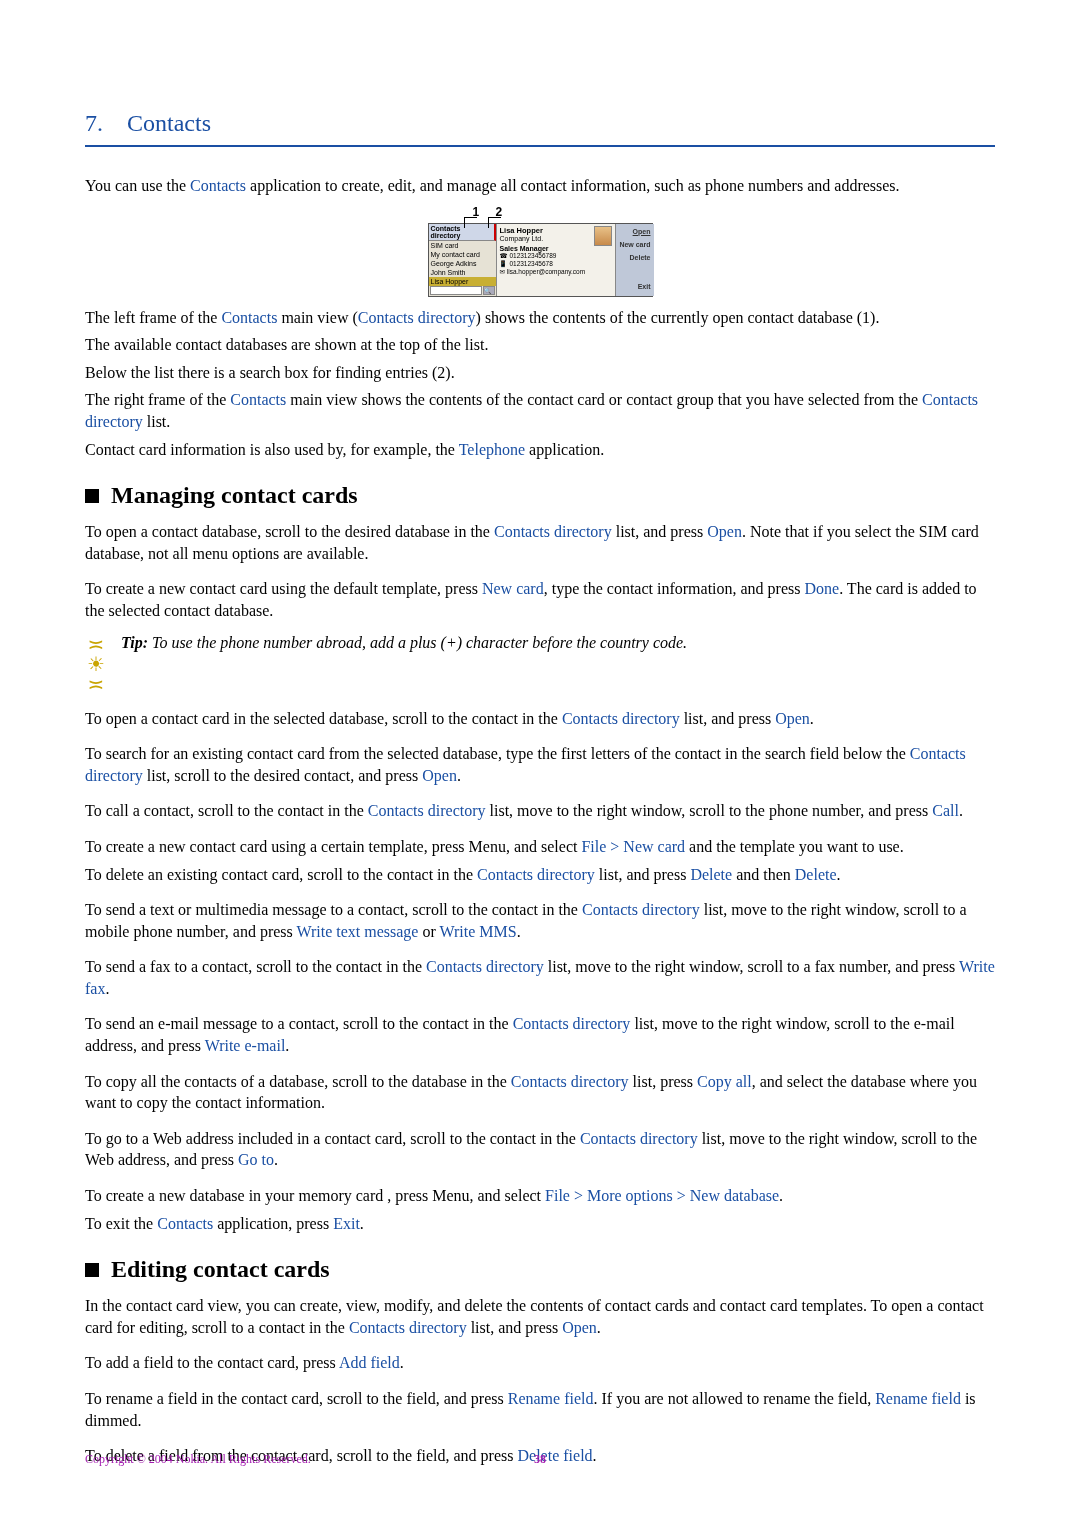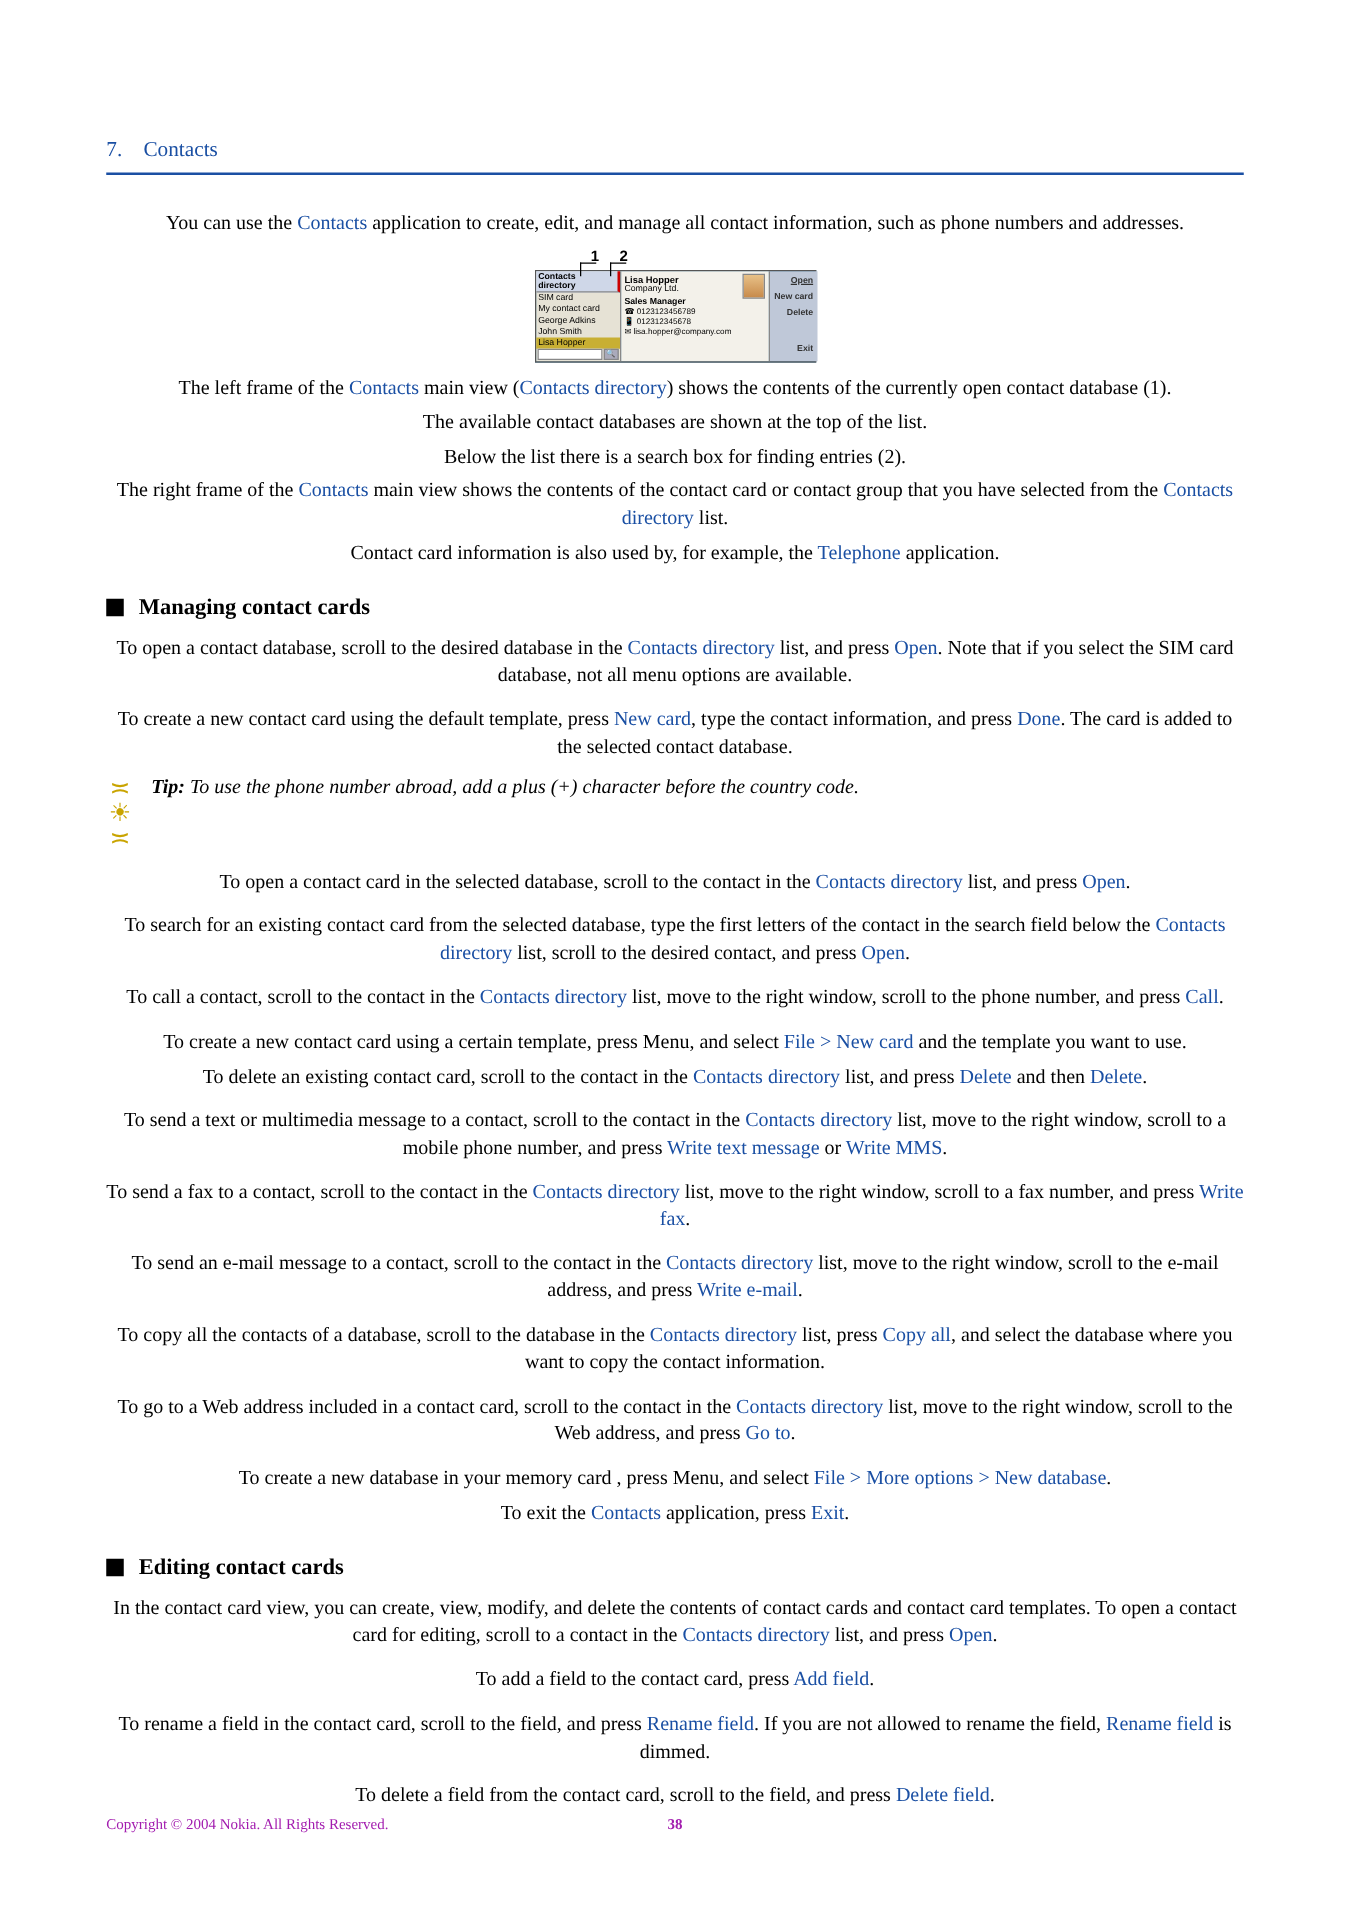--- a/index.html
+++ b/index.html
@@ -13,36 +13,36 @@
     position: relative;
     background: #fff;
   }
   .page {
     position: absolute;
     left: 85px;
     top: 110px;
     width: 910px;
   }
   .chapter-title {
-    font-size: 17px;
+    font-size: 24px;
     color: #1a4fa3;
     font-weight: normal;
     margin: 0 0 8px 0;
   }
   .chapter-rule {
     border: 0;
     border-top: 2px solid #1a4fa3;
     margin: 0 0 28px 0;
   }
-  p { margin: 0 0 6px 0; line-height: 1.35; text-align: center; }
+  p { margin: 0 0 6px 0; line-height: 1.35; }
   .para-gap { margin-bottom: 14px; }
   .blue { color: #1a4fa3; }
   .section-head {
     margin: 22px 0 12px 0;
-    font-size: 18px;
+    font-size: 24px;
     font-weight: bold;
     display: flex;
     align-items: center;
     gap: 12px;
   }
   .section-head .sq {
     display: inline-block;
     width: 14px;
     height: 14px;
     background: #000;

